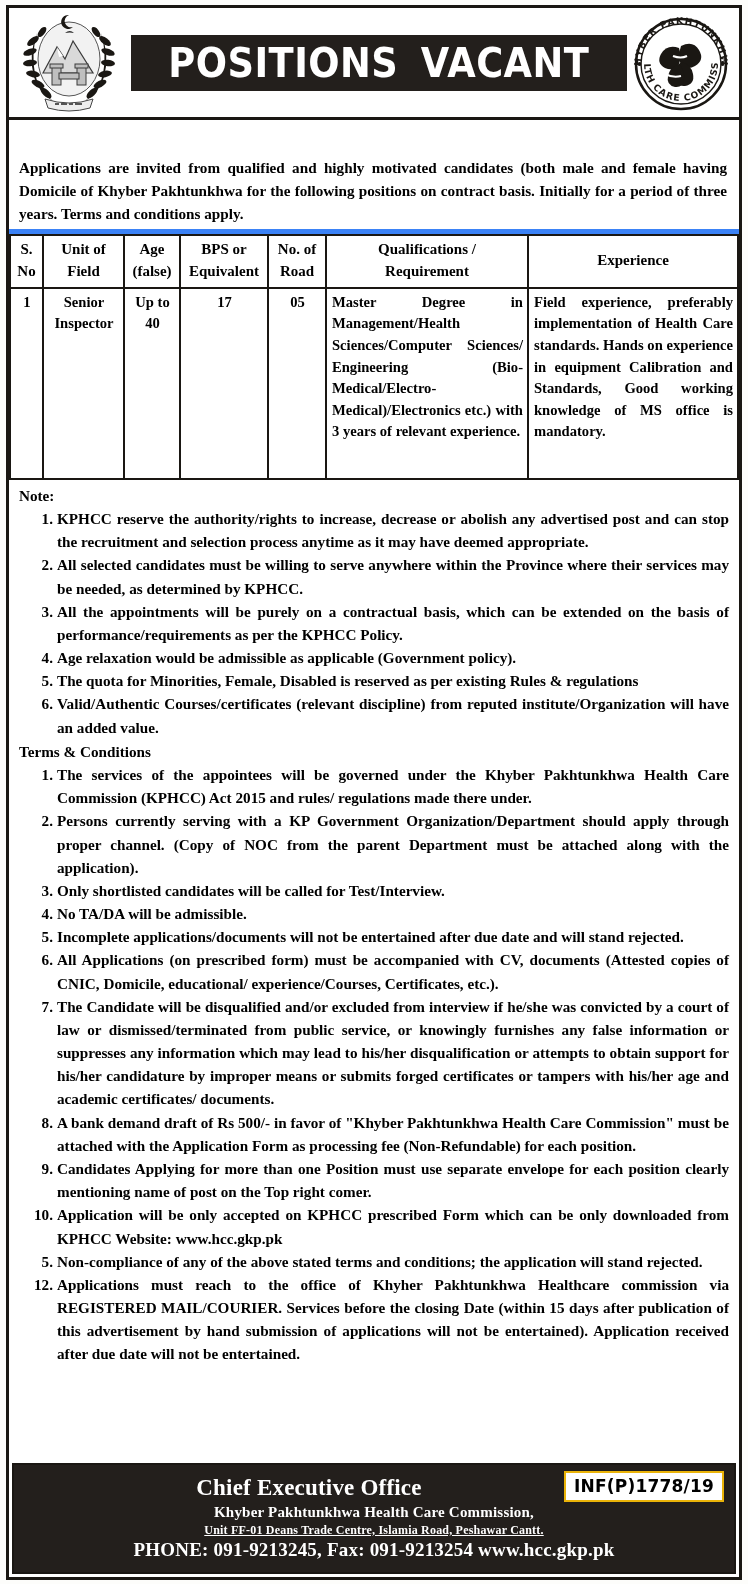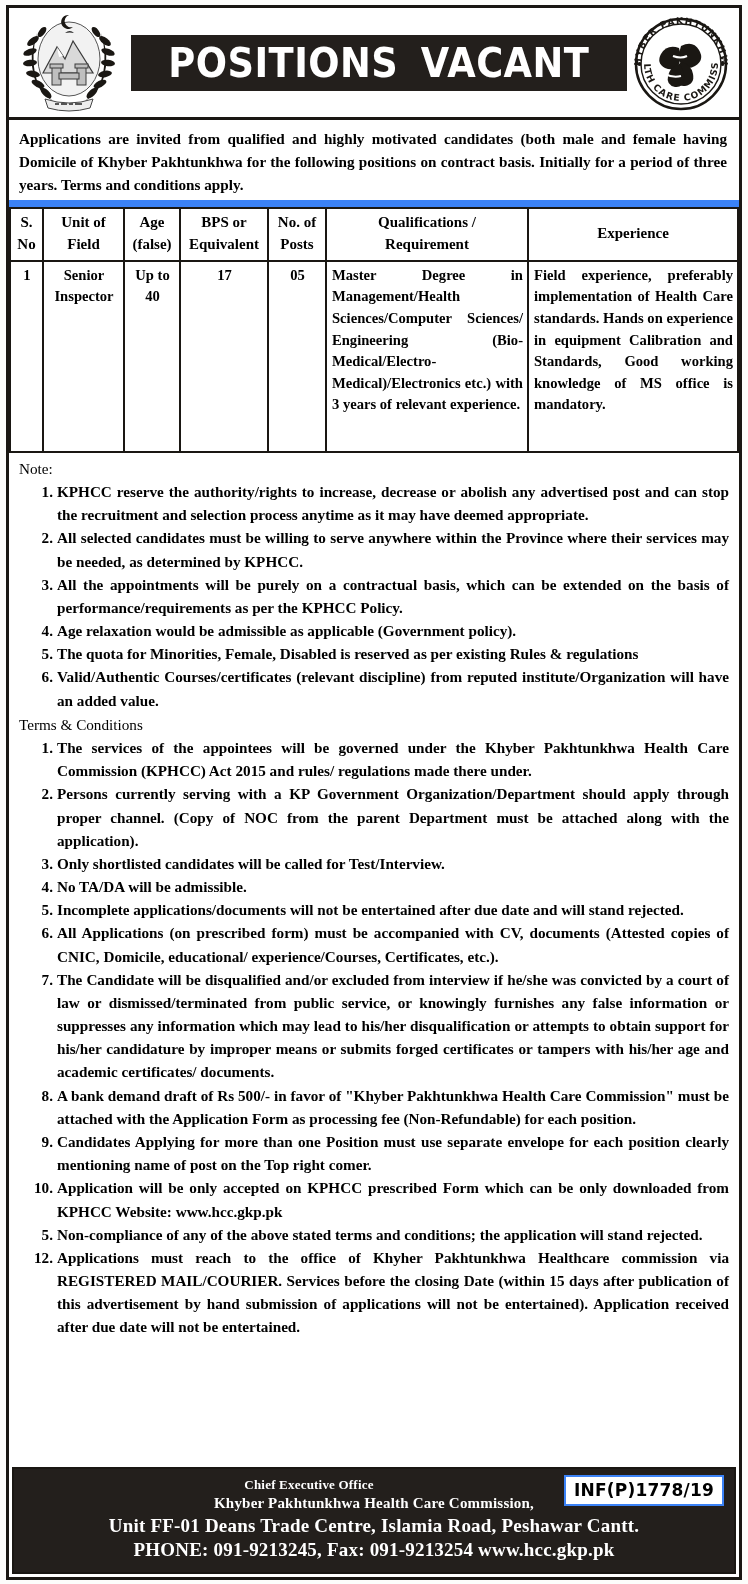--- a/index.html
+++ b/index.html
@@ -58,21 +58,22 @@
 
   
   .intro{
     box-sizing:border-box;
     padding:7px 12px 4px 10px;
     font-size:15.2px;
     font-weight:bold;
     line-height:1.52;
     text-align:justify;
     text-justify:inter-word;
-    border-bottom:7px solid #3b82f6;
+    border-bottom:5px solid #3b82f6;
+    margin-top:29px;
   }
 
   
   .tbl-wrap{padding:0;}
   table.jobs{
     border-collapse:collapse;
     width:100%;
     table-layout:fixed;
     font-weight:bold;
   }
@@ -100,21 +101,21 @@
   .col-qual{width:202px;}
   .row-body td{height:182px;}
 
   
   .body-sec{
     box-sizing:border-box;
     padding:3px 10px 0 10px;
     flex:1 1 auto;
   }
   .sec-title{
-    font-size:15.2px;font-weight:normal;
+    font-size:15.2px;font-weight:bold;
     margin:2px 0 1px 0;
     line-height:1.4;
   }
   ol.numlist{
     list-style:none;
     margin:0 0 2px 0;padding:0;
   }
   ol.numlist li{
     position:relative;
     padding-left:38px;
@@ -141,30 +142,30 @@
     color:#ffffff;
     text-align:center;
     padding:8px 4px 9px 4px;
     border:2px solid #1a1713;
   }
   .footer div{
     font-weight:bold;
     line-height:1.30;
     letter-spacing:0.2px;
   }
-  .f1{font-size:13px;padding-right:130px;}
+  .f1{font-size:23px;padding-right:130px;}
   .f2{font-size:15px;}
-  .f3{font-size:19px;}
+  .f3{font-size:12px;text-decoration:underline;}
   .f4{font-size:19px;}
   .inf-box{
     position:absolute;
     right:10px;top:6px;
     background:#ffffff;
     color:#000;
-    border:2px solid #3b82f6;
+    border:2px solid #eab308;
     font-family:"DejaVu Sans","Liberation Sans",sans-serif;
     font-weight:bold;
     font-size:17px;
     padding:2px 8px 3px 8px;
     letter-spacing:-0.2px;
     white-space:nowrap;
   }
 </style>
 </head>
 <body>
@@ -284,21 +285,21 @@
             <th>
               <span>Age</span><br>
               <span>(false)</span>
             </th>
             <th>
               <span>BPS  or</span><br>
               <span>Equivalent</span>
             </th>
             <th>
               <span>No. of</span><br>
-              <span>Posts</span>
+              <span>Road</span>
             </th>
             <th>
               <span>Qualifications /</span><br>
               <span>Requirement</span>
             </th>
             <th>
               <span>Experience</span>
             </th>
           </tr>
         </thead>

